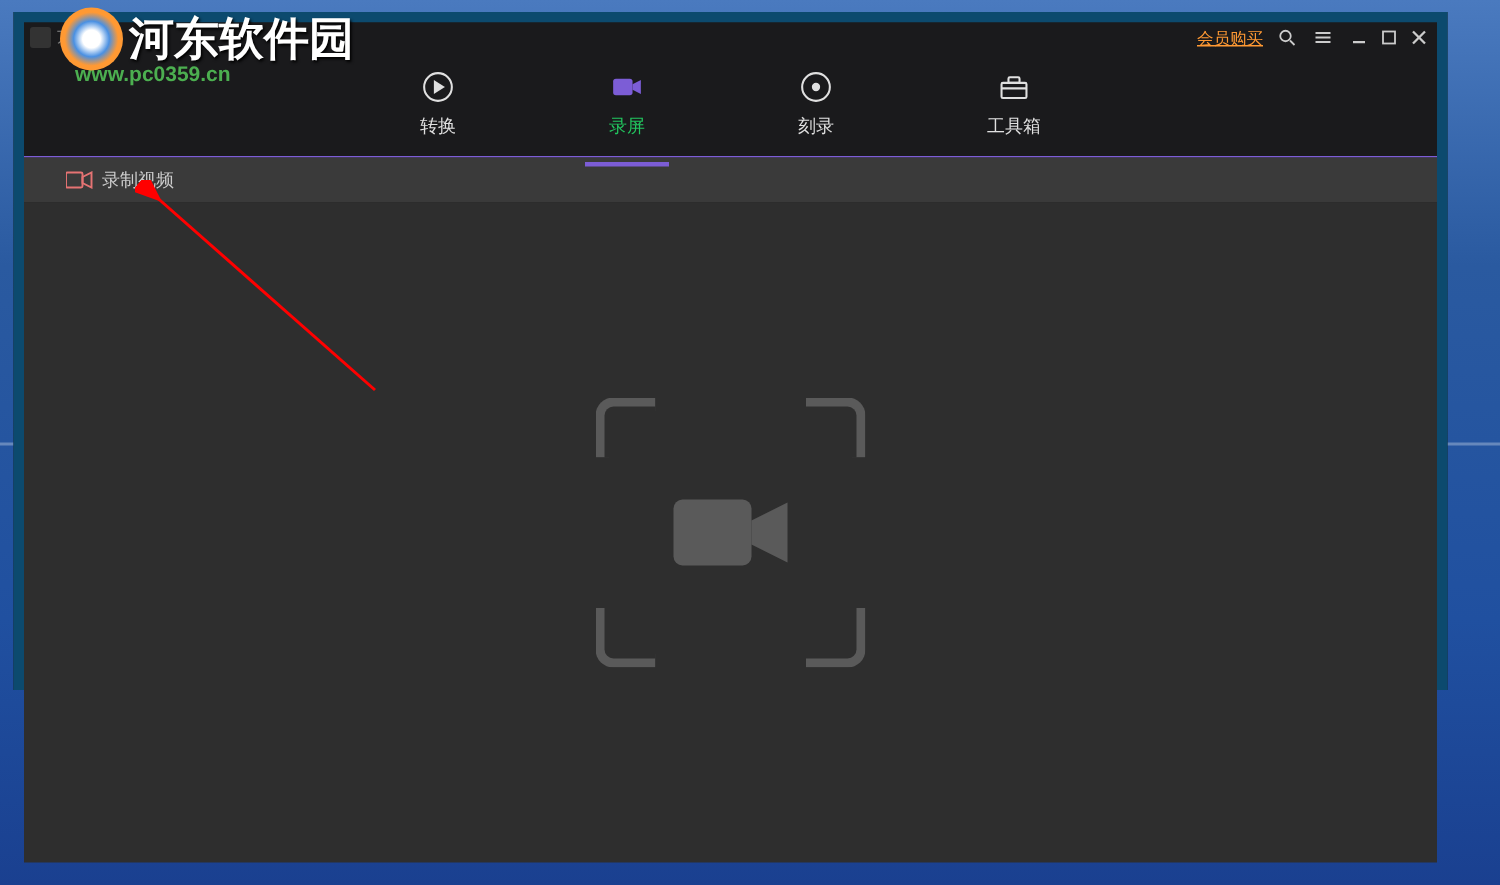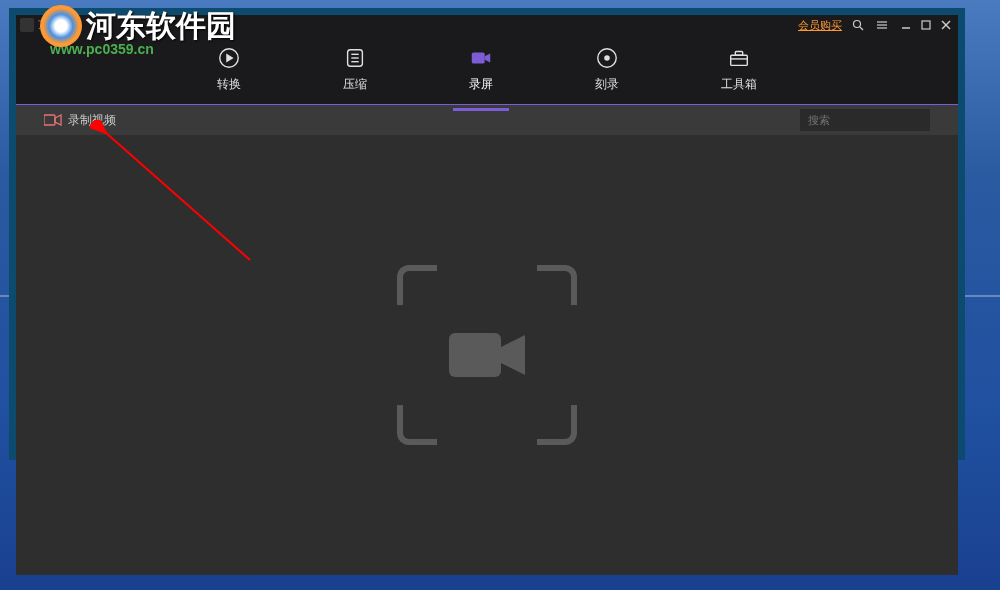--- a/index.html
+++ b/index.html
@@ -95,21 +95,21 @@
       flex-direction: column;
       align-items: center;
       gap: 6px;
       cursor: pointer;
       padding: 8px 16px;
       color: #e0e0e0;
       font-size: 12px;
       position: relative;
     }
     .nav-tab.active {
-      color: #ffffff;
+      color: #22c55e;
     }
     .nav-tab.active::after {
       content: '';
       position: absolute;
       bottom: -10px;
       left: 0;
       right: 0;
       height: 3px;
       background: #7c5dd6;
     }
@@ -271,31 +271,20 @@
   <div class="nav-tabs">
     <div class="nav-tab">
       <span class="nav-icon">
         <svg width="26" height="26" viewBox="0 0 26 26">
             <circle cx="13" cy="13" r="10" fill="none" stroke="#e0e0e0" stroke-width="1.5"></circle>
             <polygon points="10,8 10,18 18,13" fill="#e0e0e0"></polygon>
           </svg>
       </span>
       <span>转换</span>
     </div>
-    <div class="nav-tab">
-      <span class="nav-icon">
-        <svg width="26" height="26" viewBox="0 0 26 26">
-            <rect x="5" y="4" width="16" height="18" rx="3" fill="none" stroke="#e0e0e0" stroke-width="1.5"></rect>
-            <line x1="9" y1="9" x2="17" y2="9" stroke="#e0e0e0" stroke-width="1.5"></line>
-            <line x1="9" y1="13" x2="17" y2="13" stroke="#e0e0e0" stroke-width="1.5"></line>
-            <line x1="9" y1="17" x2="17" y2="17" stroke="#e0e0e0" stroke-width="1.5"></line>
-          </svg>
-      </span>
-      <span>压缩</span>
-    </div>
     <div class="nav-tab active">
       <span class="nav-icon">
         <svg width="26" height="26" viewBox="0 0 26 26">
             <rect x="3" y="7" width="14" height="12" rx="2" fill="#7c5dd6"></rect>
             <polygon points="17,11 23,8 23,18 17,15" fill="#7c5dd6"></polygon>
           </svg>
       </span>
       <span>录屏</span>
     </div>
     <div class="nav-tab">
@@ -322,21 +311,20 @@
   <div class="toolbar">
     <div class="toolbar-left">
       <span class="record-icon">
         <svg width="18" height="12" viewBox="0 0 18 12">
             <rect x="0" y="1" width="11" height="10" rx="1" fill="none" stroke="#e57373" stroke-width="1.3"></rect>
             <polygon points="11,4 17,1 17,11 11,8" fill="none" stroke="#e57373" stroke-width="1.3"></polygon>
           </svg>
       </span>
       <span class="toolbar-label">录制视频</span>
     </div>
-    <input class="search-box" placeholder="搜索" style="">
   </div>
 
   <div class="content-area">
     <div class="placeholder-icon">
       <div class="corner tl"></div>
       <div class="corner tr"></div>
       <div class="corner bl"></div>
       <div class="corner br"></div>
       <div class="camera-icon">
         <svg width="80" height="56" viewBox="0 0 80 56">

